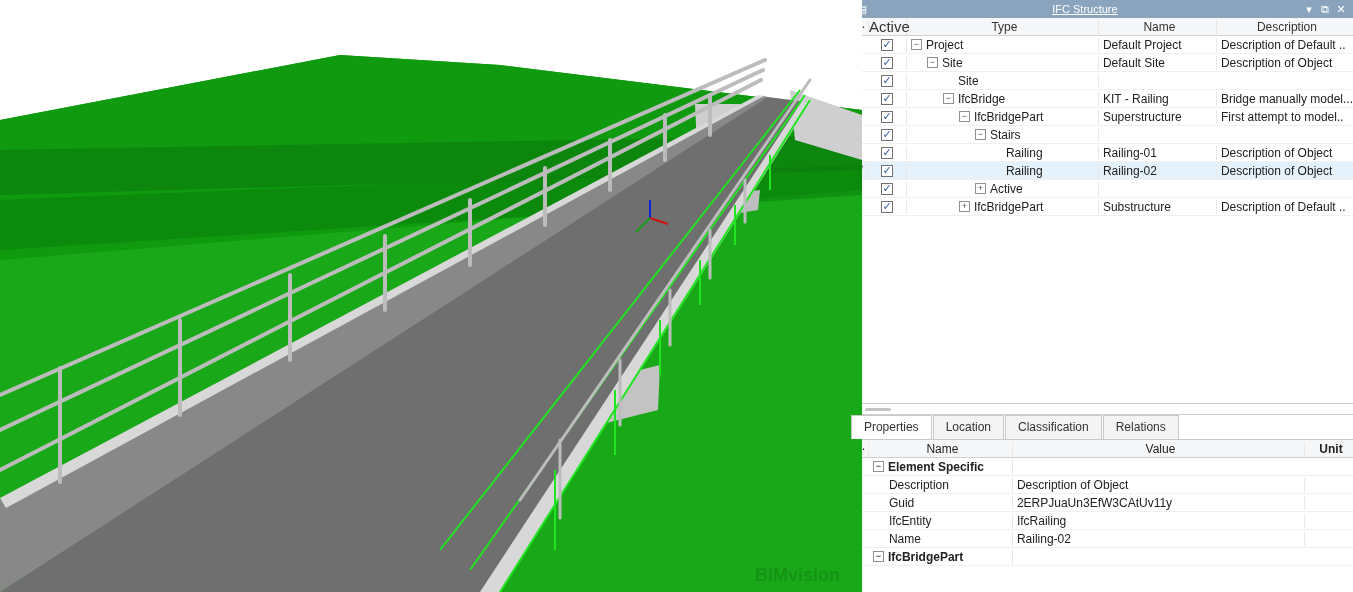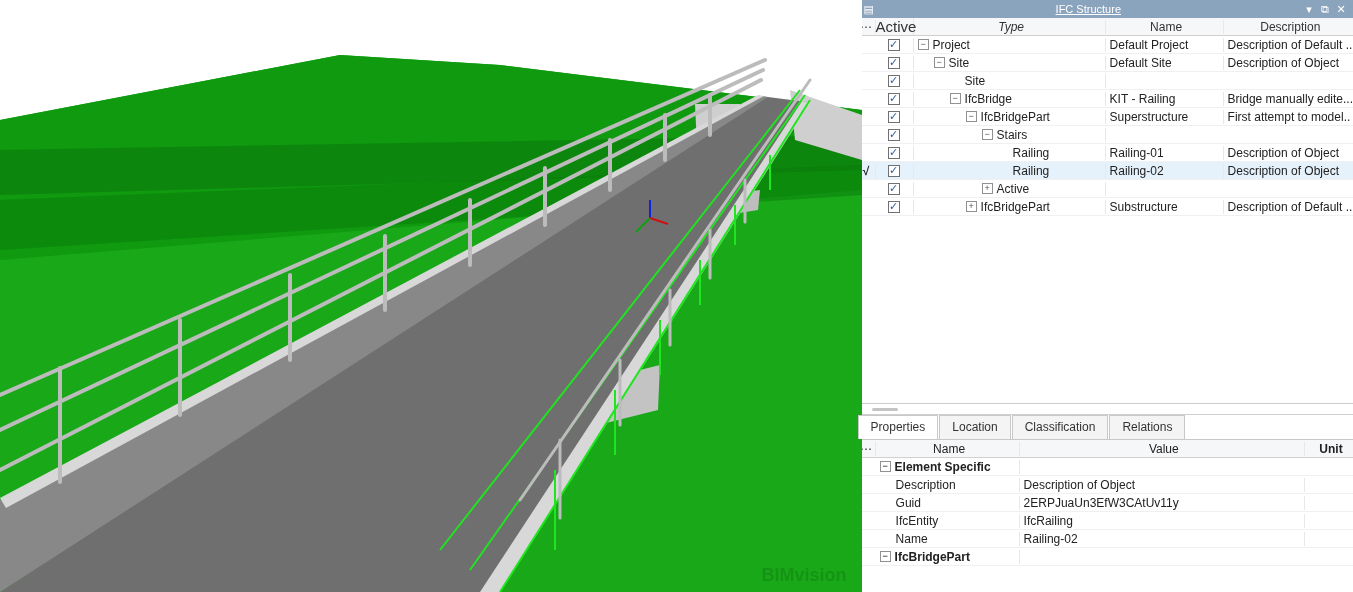--- a/index.html
+++ b/index.html
@@ -28,21 +28,21 @@
   .tree-panel { flex: 1; overflow: auto; border-bottom: 1px solid #ccc; }
   .tree-header, .tree-row { display: flex; align-items: center; height: 18px; border-bottom: 1px solid #eef0f2; }
   .tree-header { background: #f5f7f9; font-weight: 400; color: #333; border-bottom: 1px solid #d0d0d0; }
   .c-check1 { width: 18px; text-align: center; border-right: 1px solid #e8e8e8; }
   .c-active { width: 38px; text-align: center; border-right: 1px solid #e8e8e8; }
   .c-type { width: 192px; padding-left: 4px; border-right: 1px solid #e8e8e8; display: flex; align-items: center; overflow: hidden; white-space: nowrap; }
   .c-name { width: 118px; padding-left: 4px; border-right: 1px solid #e8e8e8; overflow: hidden; white-space: nowrap; }
   .c-desc { flex: 1; padding-left: 4px; overflow: hidden; white-space: nowrap; text-overflow: ellipsis; }
 
   .tree-header .c-active { font-size: 15px; text-align: right; }
-  .tree-header .c-type { justify-content: center; font-style: italic; }
+  .tree-header .c-type { justify-content: center; }
   .tree-header .c-name { text-align: center; }
   .tree-header .c-desc { text-align: center; }
 
   .chk { width: 12px; height: 12px; border: 1px solid #707070; display: inline-block; vertical-align: middle; position: relative; background: #fff; cursor: pointer; }
   .chk.checked::after { content: "✓"; position: absolute; top: -2px; left: 0px; font-size: 11px; color: #2d5aa0; }
   .mark { font-weight: bold; color: #222; }
 
   .expando { width: 11px; height: 11px; border: 1px solid #919191; display: inline-flex; align-items: center; justify-content: center; font-size: 9px; line-height: 1; margin-right: 4px; cursor: pointer; background: #fff; color: #555; }
   .expando.none { border: none; background: none; }
 
@@ -200,21 +200,21 @@
           <div class="tree-row">
             <div class="c-check1"></div>
             <div class="c-active"><span class="chk checked"></span></div>
             <div class="c-type">
               <span class="indent"></span>
               <span class="indent"></span>
               <span class="expando ">−</span>
               <span>IfcBridge</span>
             </div>
             <div class="c-name">KIT - Railing</div>
-            <div class="c-desc">Bridge manually edite...</div>
+            <div class="c-desc">Bridge manually model...</div>
           </div>
           <div class="tree-row">
             <div class="c-check1"></div>
             <div class="c-active"><span class="chk checked"></span></div>
             <div class="c-type">
               <span class="indent"></span>
               <span class="indent"></span>
               <span class="indent"></span>
               <span class="expando ">−</span>
               <span>IfcBridgePart</span>

